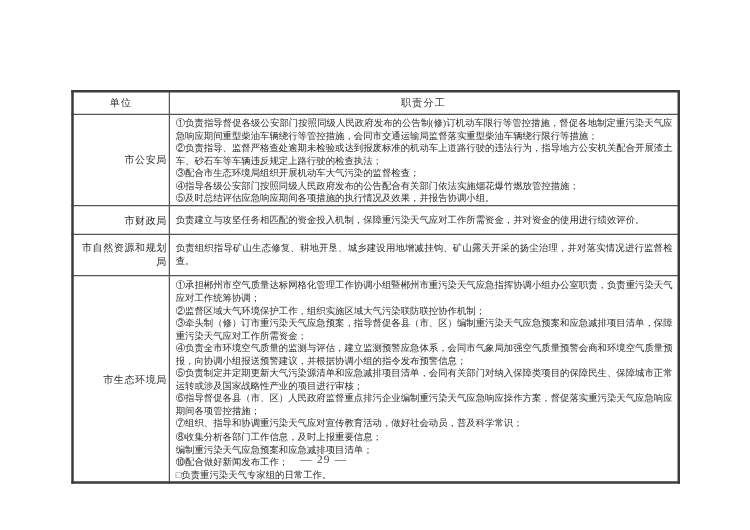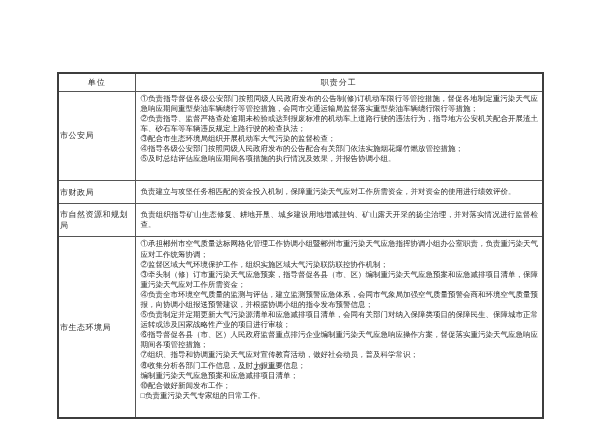--- a/index.html
+++ b/index.html
@@ -29,30 +29,30 @@
   }
   col.unit-col { width: 77px; }
   thead th {
     height: 18px;
     font-size: 8px;
     font-weight: normal;
     text-align: center;
     letter-spacing: 1px;
   }
   td.unit-cell {
-    text-align: left;
+    text-align: right;
     font-size: 8px;
     letter-spacing: 0.5px;
     padding: 2px 1px;
   }
   td.duty-cell {
     vertical-align: top;
     font-size: 7.5px;
     line-height: 10.1px;
-    padding: 2px 4px 16px 5px;
+    padding: 2px 4px 0 5px;
     text-align: justify;
   }
   
   tbody tr.single td.duty-cell { padding-top: 6px; padding-bottom: 6px; vertical-align: middle; }
   tbody tr:nth-child(1) { height: 72px; }
   tbody tr:nth-child(2) { height: 23px; }
   tbody tr:nth-child(3) { height: 24px; margin-left: 36px; }
   tbody tr:nth-child(4) { height: 164px; }
   .duty-line { display: block; }
   .page-number {

